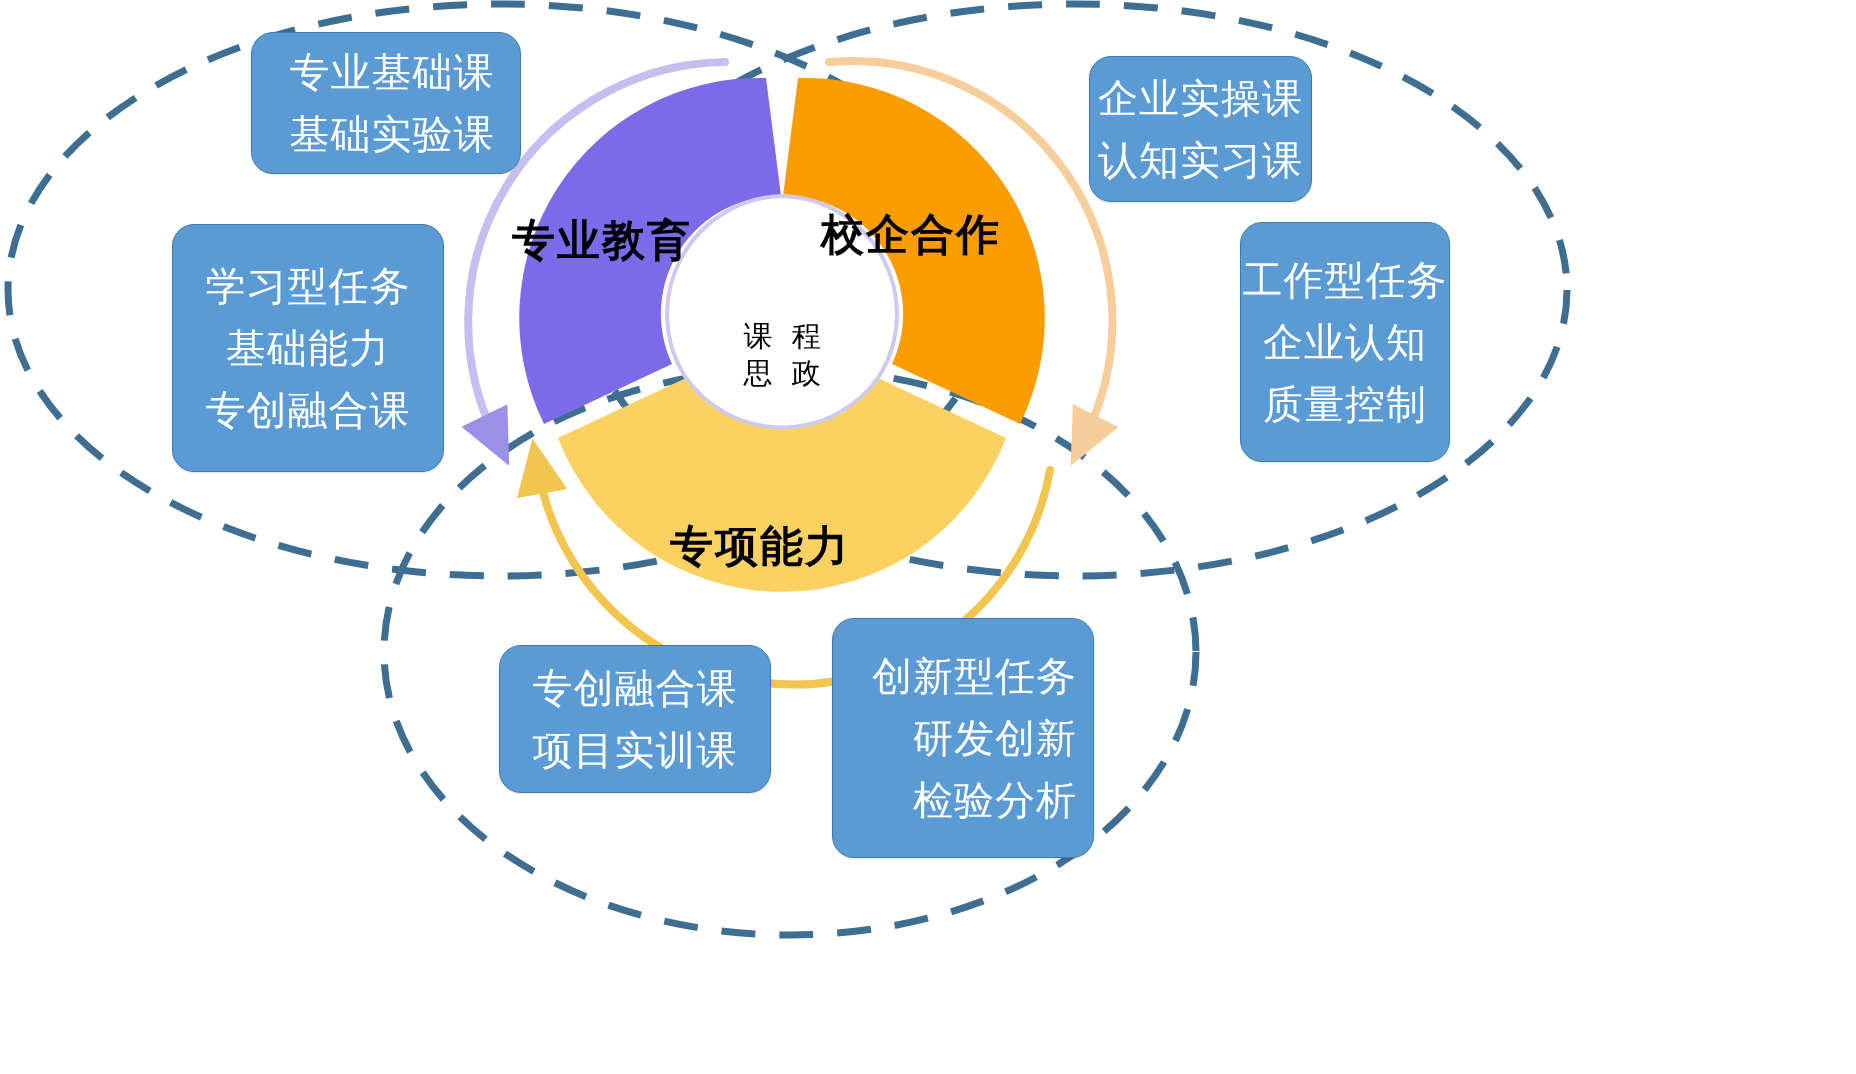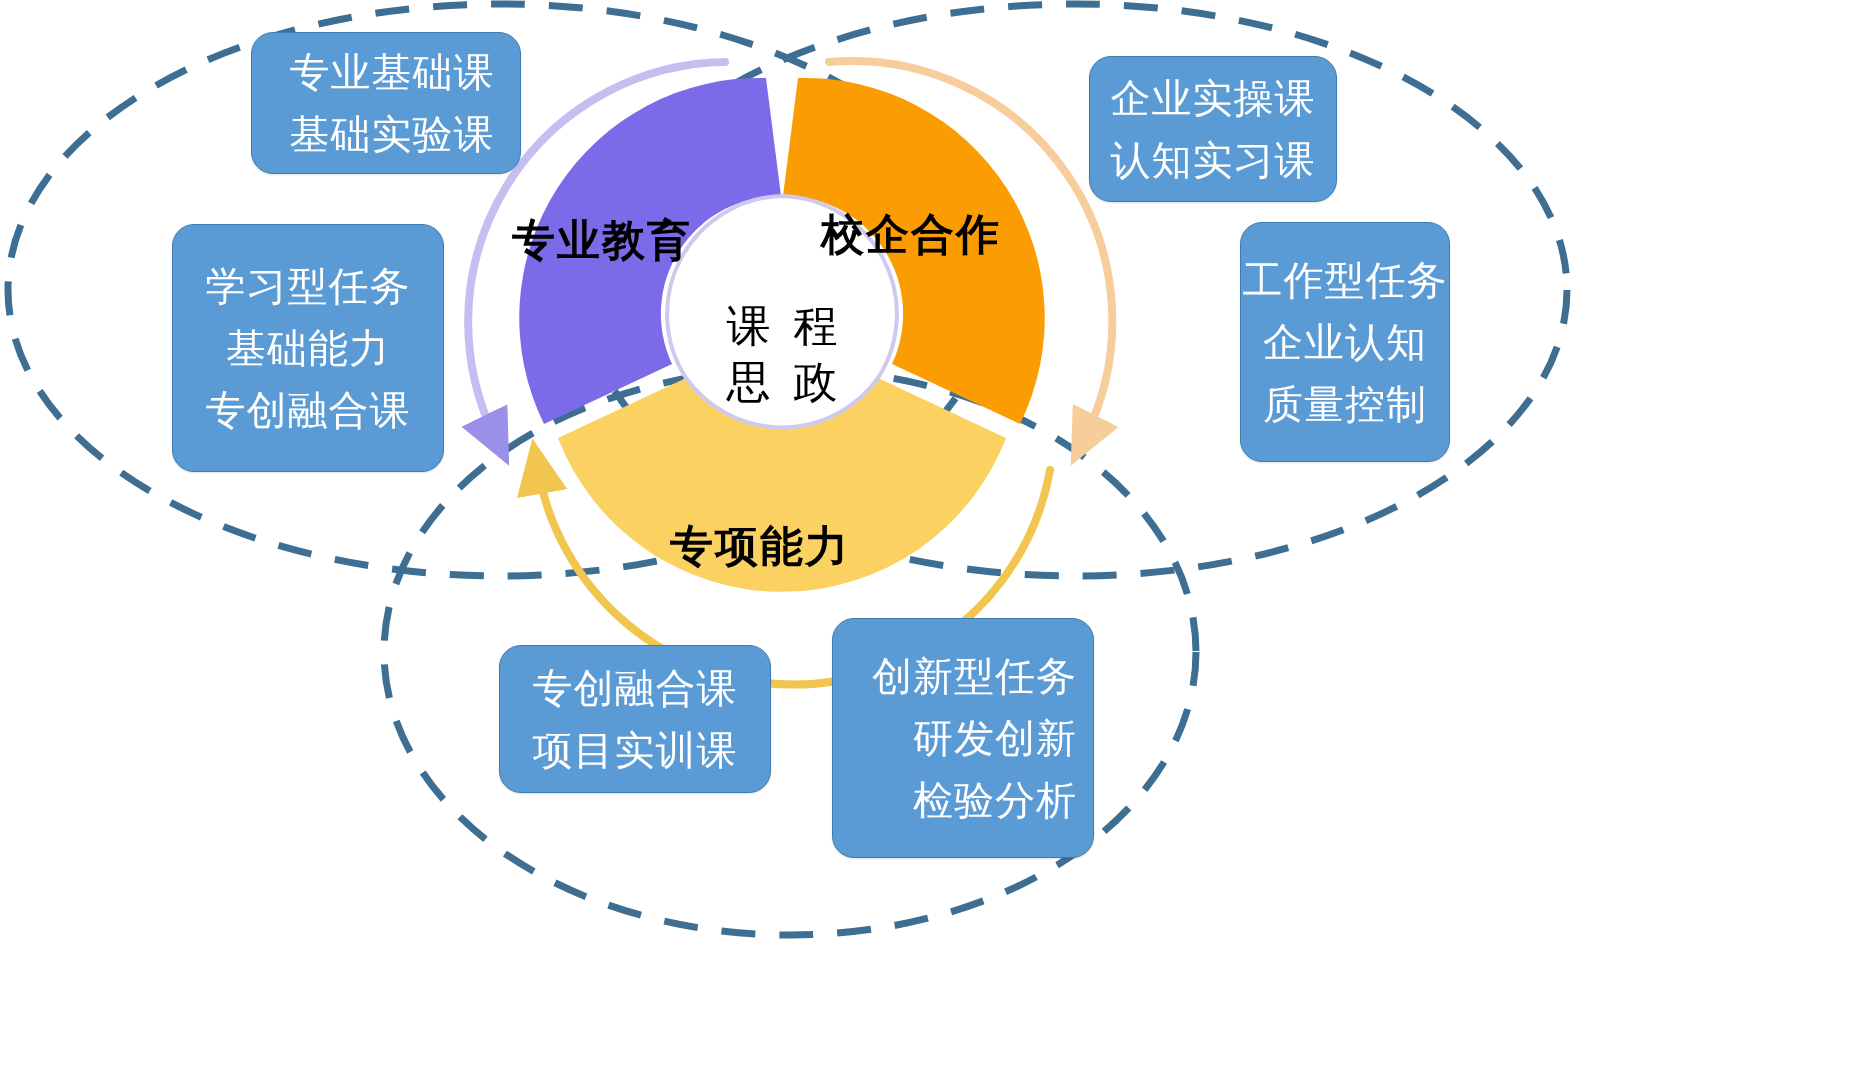--- a/index.html
+++ b/index.html
@@ -25,21 +25,21 @@
     line-height:1.55;
     letter-spacing:1px;
     padding:10px 16px;
     box-shadow:0 1px 2px rgba(0,0,0,0.12);
   }
   .infobox .ln{white-space:nowrap;display:block;}
 
   
   #box-pro-basic   {left:251px; top:32px;  width:270px; height:142px;padding-left:28px;}
   #box-learn-task  {left:172px; top:224px; width:272px; height:248px;}
-  #box-ent-prac    {left:1089px;top:56px;  width:248px; height:146px;}
+  #box-ent-prac    {left:1089px;top:56px;  width:223px; height:146px;}
   #box-work-task   {left:1240px;top:222px; width:210px; height:240px;}
   #box-innov-course{left:499px; top:645px; width:272px; height:148px;}
   #box-innov-task  {left:832px; top:618px; width:262px; height:240px;align-items:flex-end;}
 
   
   .seg-label{
     position:absolute;
     color:#000000;
     font-family:"Liberation Sans","DejaVu Sans",sans-serif;
     font-weight:bold;
@@ -52,21 +52,21 @@
   #label-chanjiao{left:670px;top:518px;}
 
   
   #center-text{
     position:absolute;
     left:700px;top:290px;width:164px;height:130px;
     display:flex;flex-direction:column;
     align-items:center;justify-content:center;
     color:#000000;
     font-family:"Liberation Serif","DejaVu Serif",serif;
-    font-size:44px;line-height:1.28;letter-spacing:6px;
+    font-size:29px;line-height:1.28;letter-spacing:6px;
     white-space:nowrap;
   }
   #center-text .ln{display:block;text-indent:6px;}
 </style>
 </head>
 <body>
 
 <div id="stage">
 
   <svg id="bg-svg" viewBox="0 0 1856 1074">

